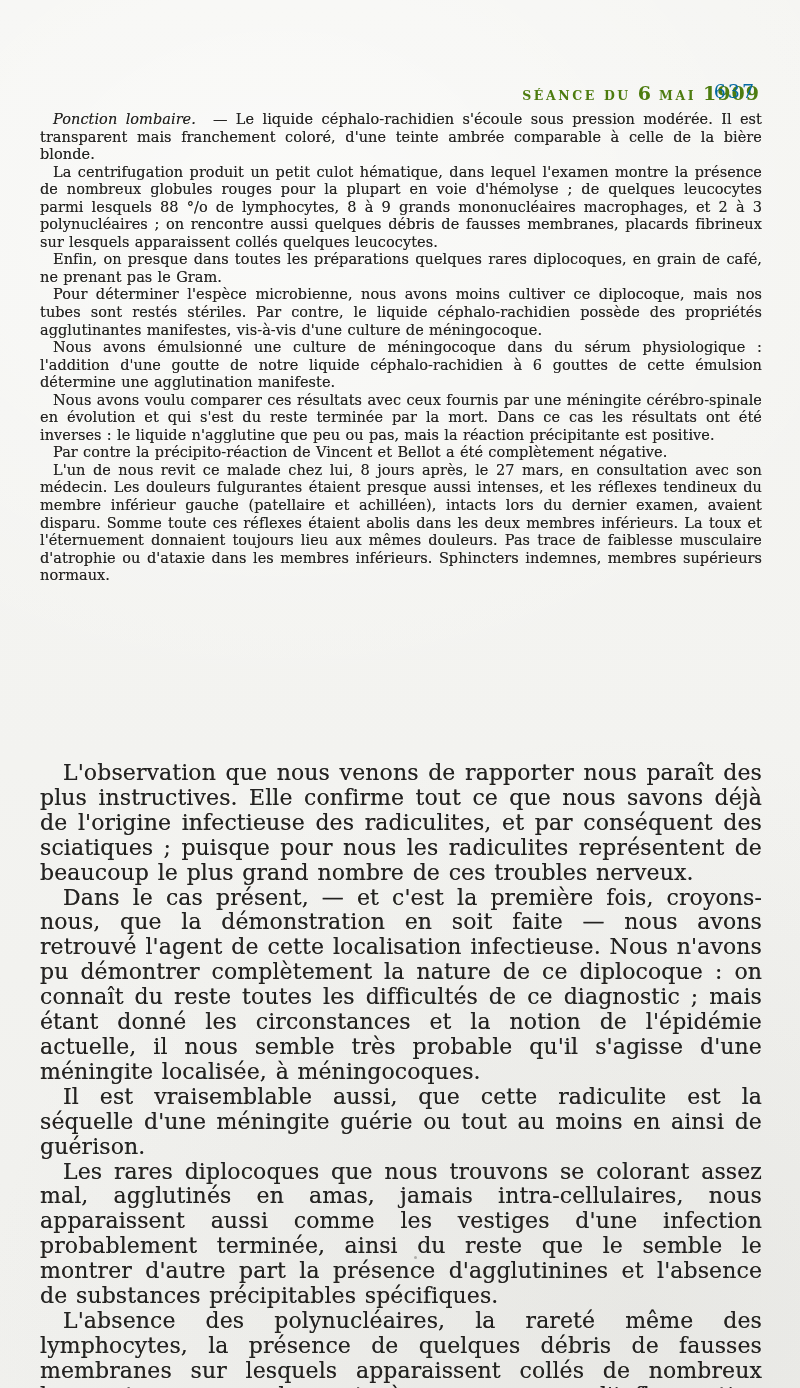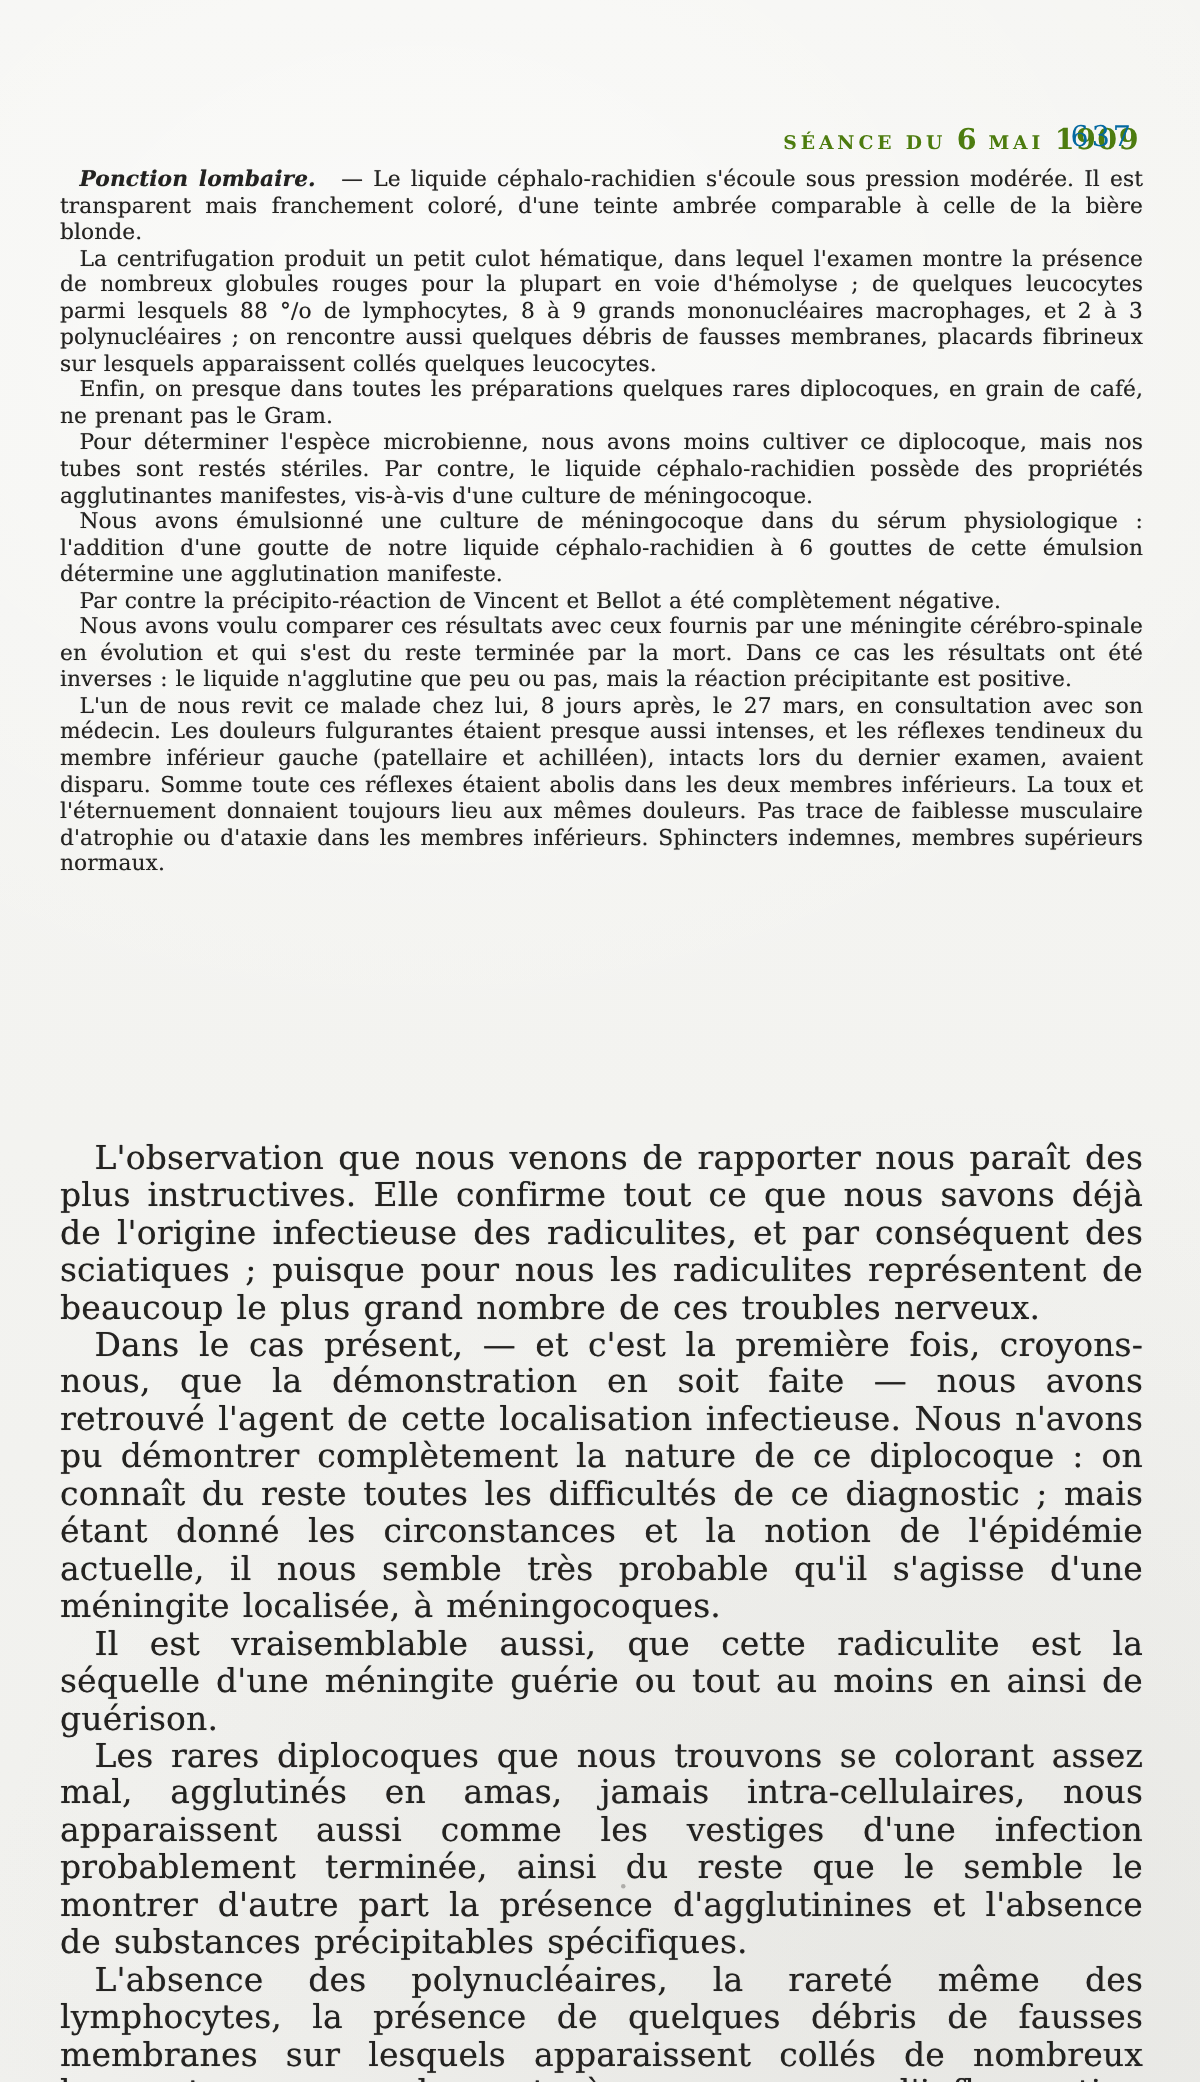--- a/index.html
+++ b/index.html
@@ -79,21 +79,20 @@
     line-height: 24.9px;
     text-align: justify;
     text-indent: 23px;
     word-spacing: 1.6px;
     letter-spacing: 0.1px;
     text-shadow: 0 0 0.5px rgba(35,34,32,0.6);
   }
   .lead-italic {
     font-style: italic;
     margin-right: 17px;
-    font-weight: bold;
   }
   
   .discussion p.force-justified {
     text-align-last: justify;
     word-spacing: 5px;
   }
   
   .scan-speck {
     position: absolute;
     width: 3px; height: 3px;
@@ -117,22 +116,22 @@
   </div>
 
   <div class="text-block report">
     <p>
       <span class="lead-italic">Ponction lombaire.</span><span>— Le liquide céphalo-rachidien s'écoule sous pression modérée. Il est transparent mais franchement coloré, d'une teinte ambrée comparable à celle de la bière blonde.</span>
     </p>
     <p>La centrifugation produit un petit culot hématique, dans lequel l'examen montre la présence de nombreux globules rouges pour la plupart en voie d'hémolyse ; de quelques leucocytes parmi lesquels 88 °/o de lymphocytes, 8 à 9 grands mononucléaires macrophages, et 2 à 3 polynucléaires ; on rencontre aussi quelques débris de fausses membranes, placards fibrineux sur lesquels apparaissent collés quelques leucocytes.</p>
     <p>Enfin, on presque dans toutes les préparations quelques rares diplocoques, en grain de café, ne prenant pas le Gram.</p>
     <p>Pour déterminer l'espèce microbienne, nous avons moins cultiver ce diplocoque, mais nos tubes sont restés stériles. Par contre, le liquide céphalo-rachidien possède des propriétés agglutinantes manifestes, vis-à-vis d'une culture de méningocoque.</p>
     <p>Nous avons émulsionné une culture de méningocoque dans du sérum physiologique : l'addition d'une goutte de notre liquide céphalo-rachidien à 6 gouttes de cette émulsion détermine une agglutination manifeste.</p>
+    <p>Nous avons voulu comparer ces résultats avec ceux fournis par une méningite cérébro-spinale en évolution et qui s'est du reste terminée par la mort. Dans ce cas les résultats ont été inverses : le liquide n'agglutine que peu ou pas, mais la réaction précipitante est positive.</p>
     <p>Par contre la précipito-réaction de Vincent et Bellot a été complètement négative.</p>
-    <p>Nous avons voulu comparer ces résultats avec ceux fournis par une méningite cérébro-spinale en évolution et qui s'est du reste terminée par la mort. Dans ce cas les résultats ont été inverses : le liquide n'agglutine que peu ou pas, mais la réaction précipitante est positive.</p>
     <p>L'un de nous revit ce malade chez lui, 8 jours après, le 27 mars, en consultation avec son médecin. Les douleurs fulgurantes étaient presque aussi intenses, et les réflexes tendineux du membre inférieur gauche (patellaire et achilléen), intacts lors du dernier examen, avaient disparu. Somme toute ces réflexes étaient abolis dans les deux membres inférieurs. La toux et l'éternuement donnaient toujours lieu aux mêmes douleurs. Pas trace de faiblesse musculaire d'atrophie ou d'ataxie dans les membres inférieurs. Sphincters indemnes, membres supérieurs normaux.</p>
   </div>
 
   <div class="text-block discussion">
     <p>L'observation que nous venons de rapporter nous paraît des plus instructives. Elle confirme tout ce que nous savons déjà de l'origine infectieuse des radiculites, et par conséquent des sciatiques ; puisque pour nous les radiculites représentent de beaucoup le plus grand nombre de ces troubles nerveux.</p>
     <p>Dans le cas présent, — et c'est la première fois, croyons-nous, que la démonstration en soit faite — nous avons retrouvé l'agent de cette localisation infectieuse. Nous n'avons pu démontrer complètement la nature de ce diplocoque : on connaît du reste toutes les difficultés de ce diagnostic ; mais étant donné les circonstances et la notion de l'épidémie actuelle, il nous semble très probable qu'il s'agisse d'une méningite localisée, à méningocoques.</p>
     <p>Il est vraisemblable aussi, que cette radiculite est la séquelle d'une méningite guérie ou tout au moins en ainsi de guérison.</p>
     <p>Les rares diplocoques que nous trouvons se colorant assez mal, agglutinés en amas, jamais intra-cellulaires, nous apparaissent aussi comme les vestiges d'une infection probablement terminée, ainsi du reste que le semble le montrer d'autre part la présence d'agglutinines et l'absence de substances précipitables spécifiques.</p>
     <p>L'absence des polynucléaires, la rareté même des lymphocytes, la présence de quelques débris de fausses membranes sur lesquels apparaissent collés de nombreux leucocytes, nous donnent à penser que l'inflammation méningée s'est terminée par la formation de fausses membranes avec néo-formations vasculaires dont la fragilité explique les petites hémorragies intra-rachidiennes.</p>
     <p class="force-justified">Ce qu'il reste actuellement, c'est une méningite de la queue de cheval,</p>

